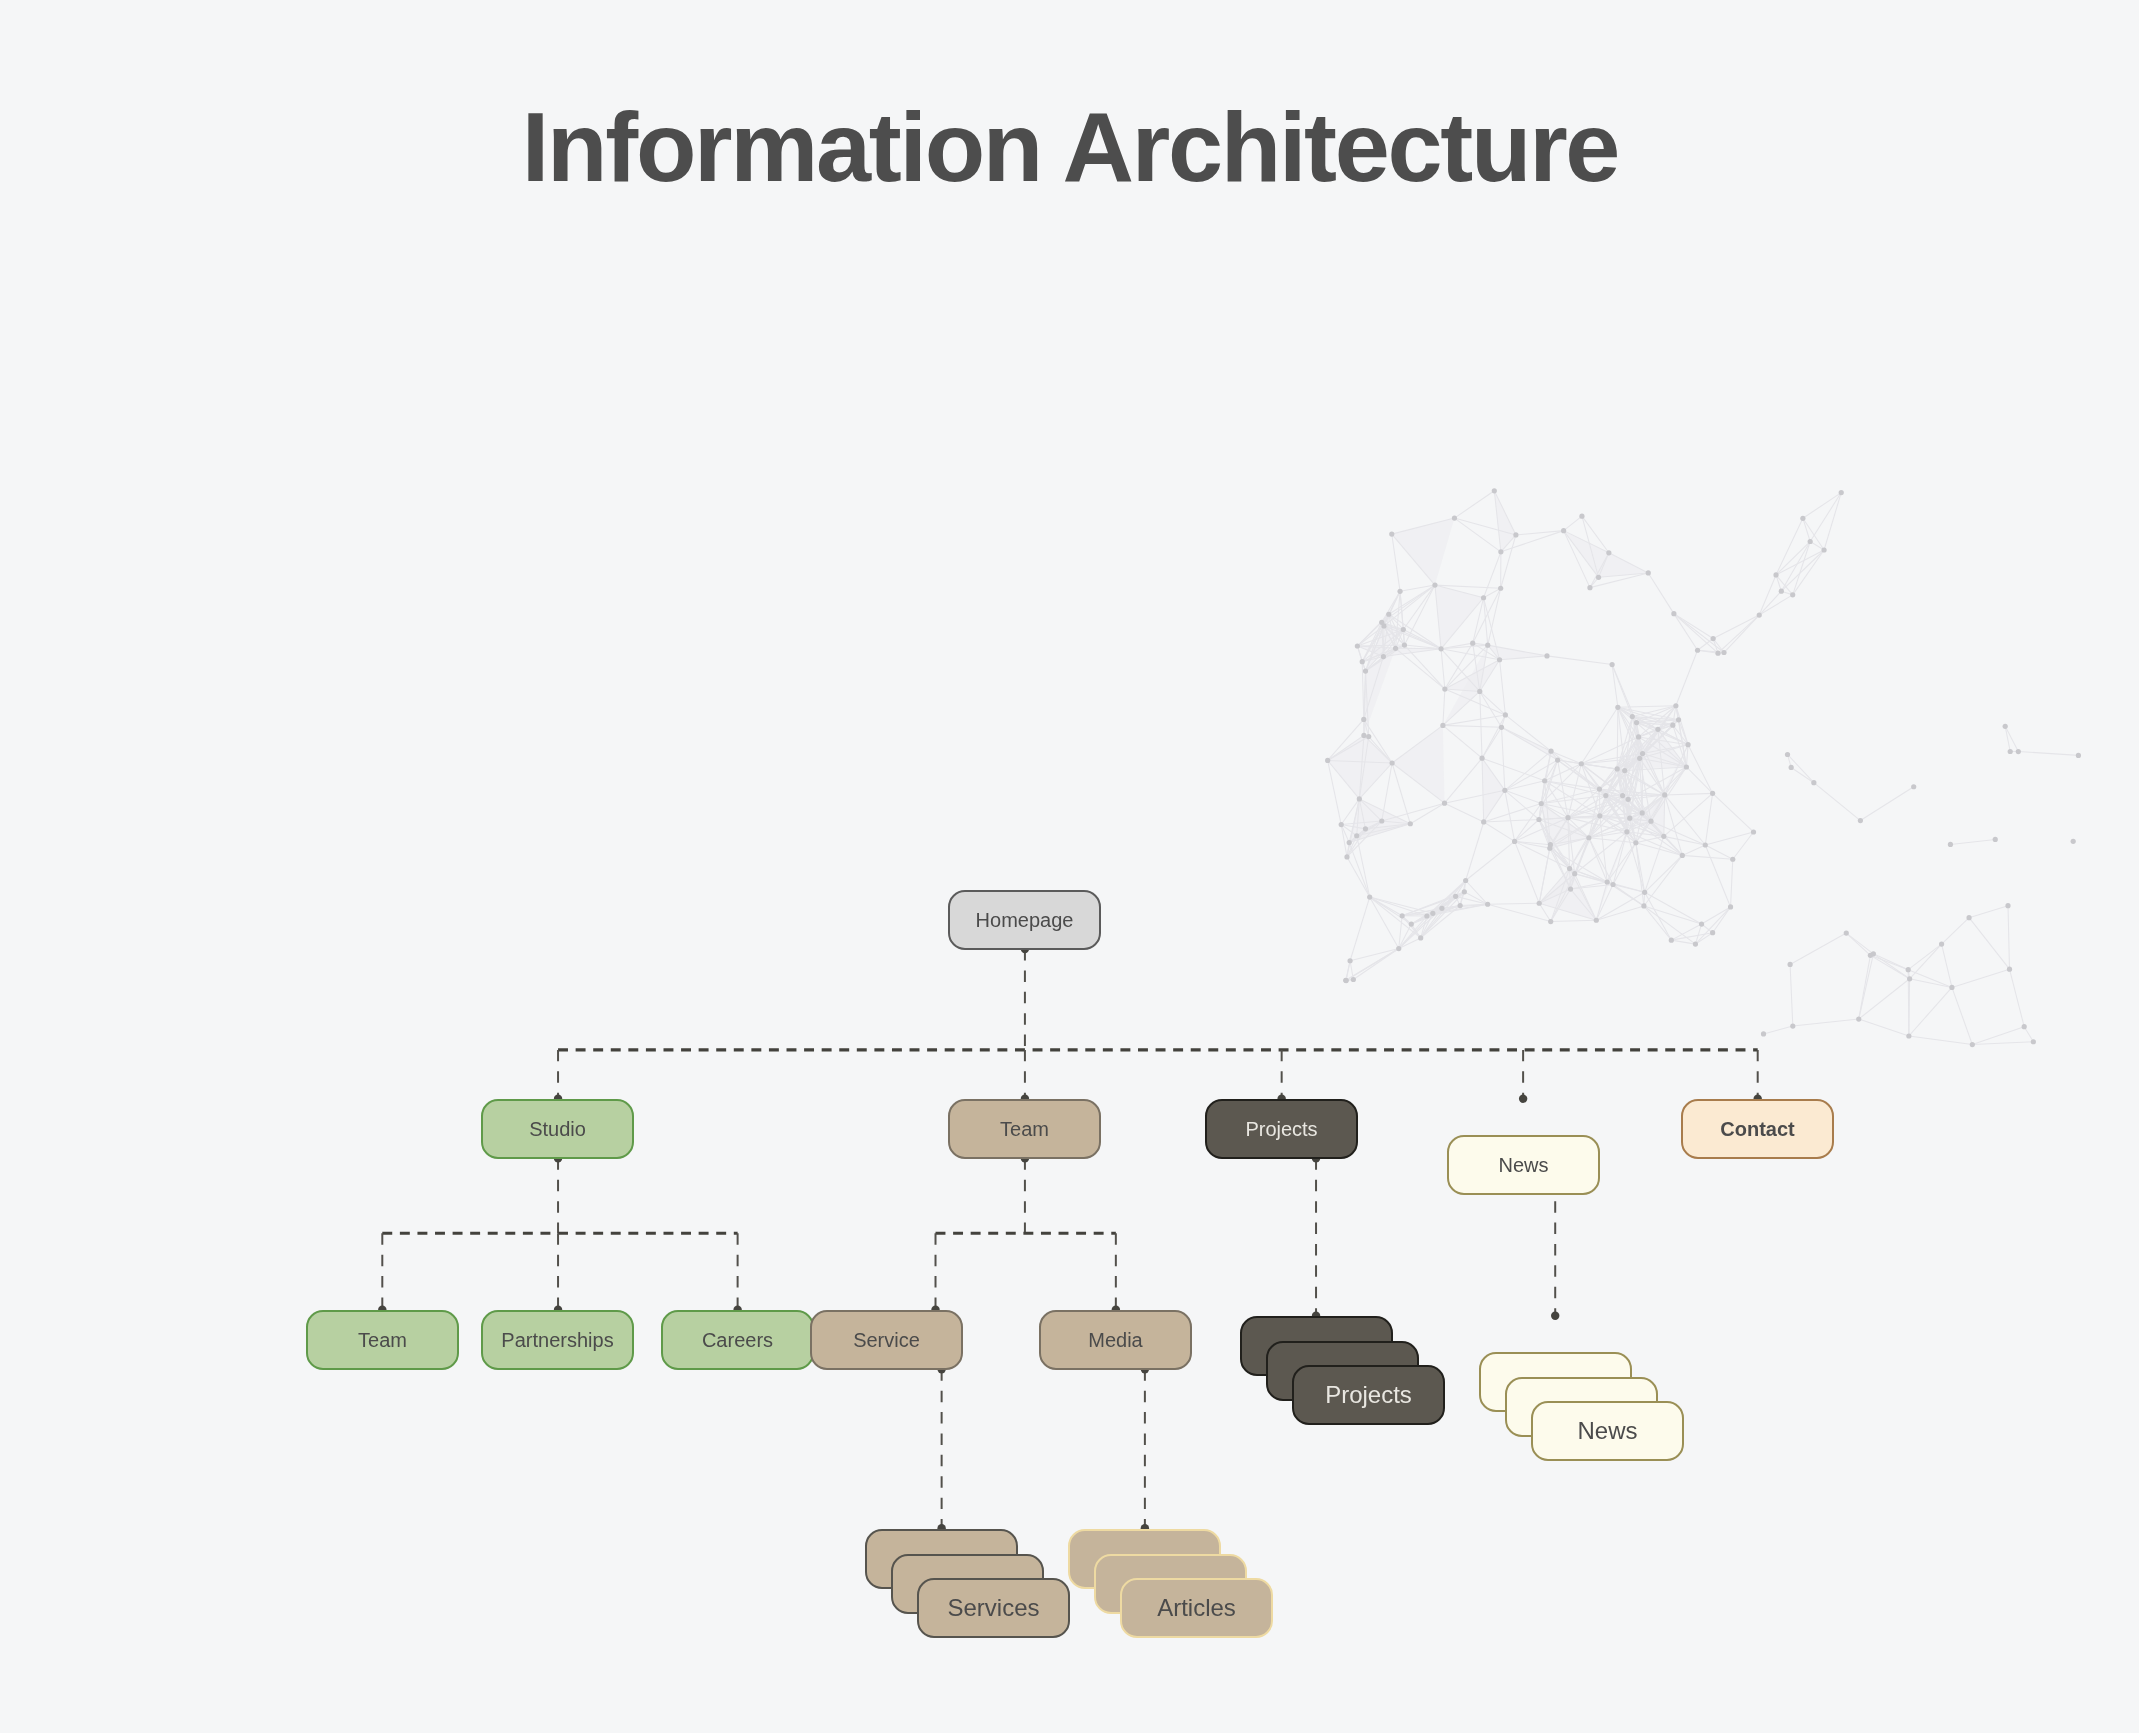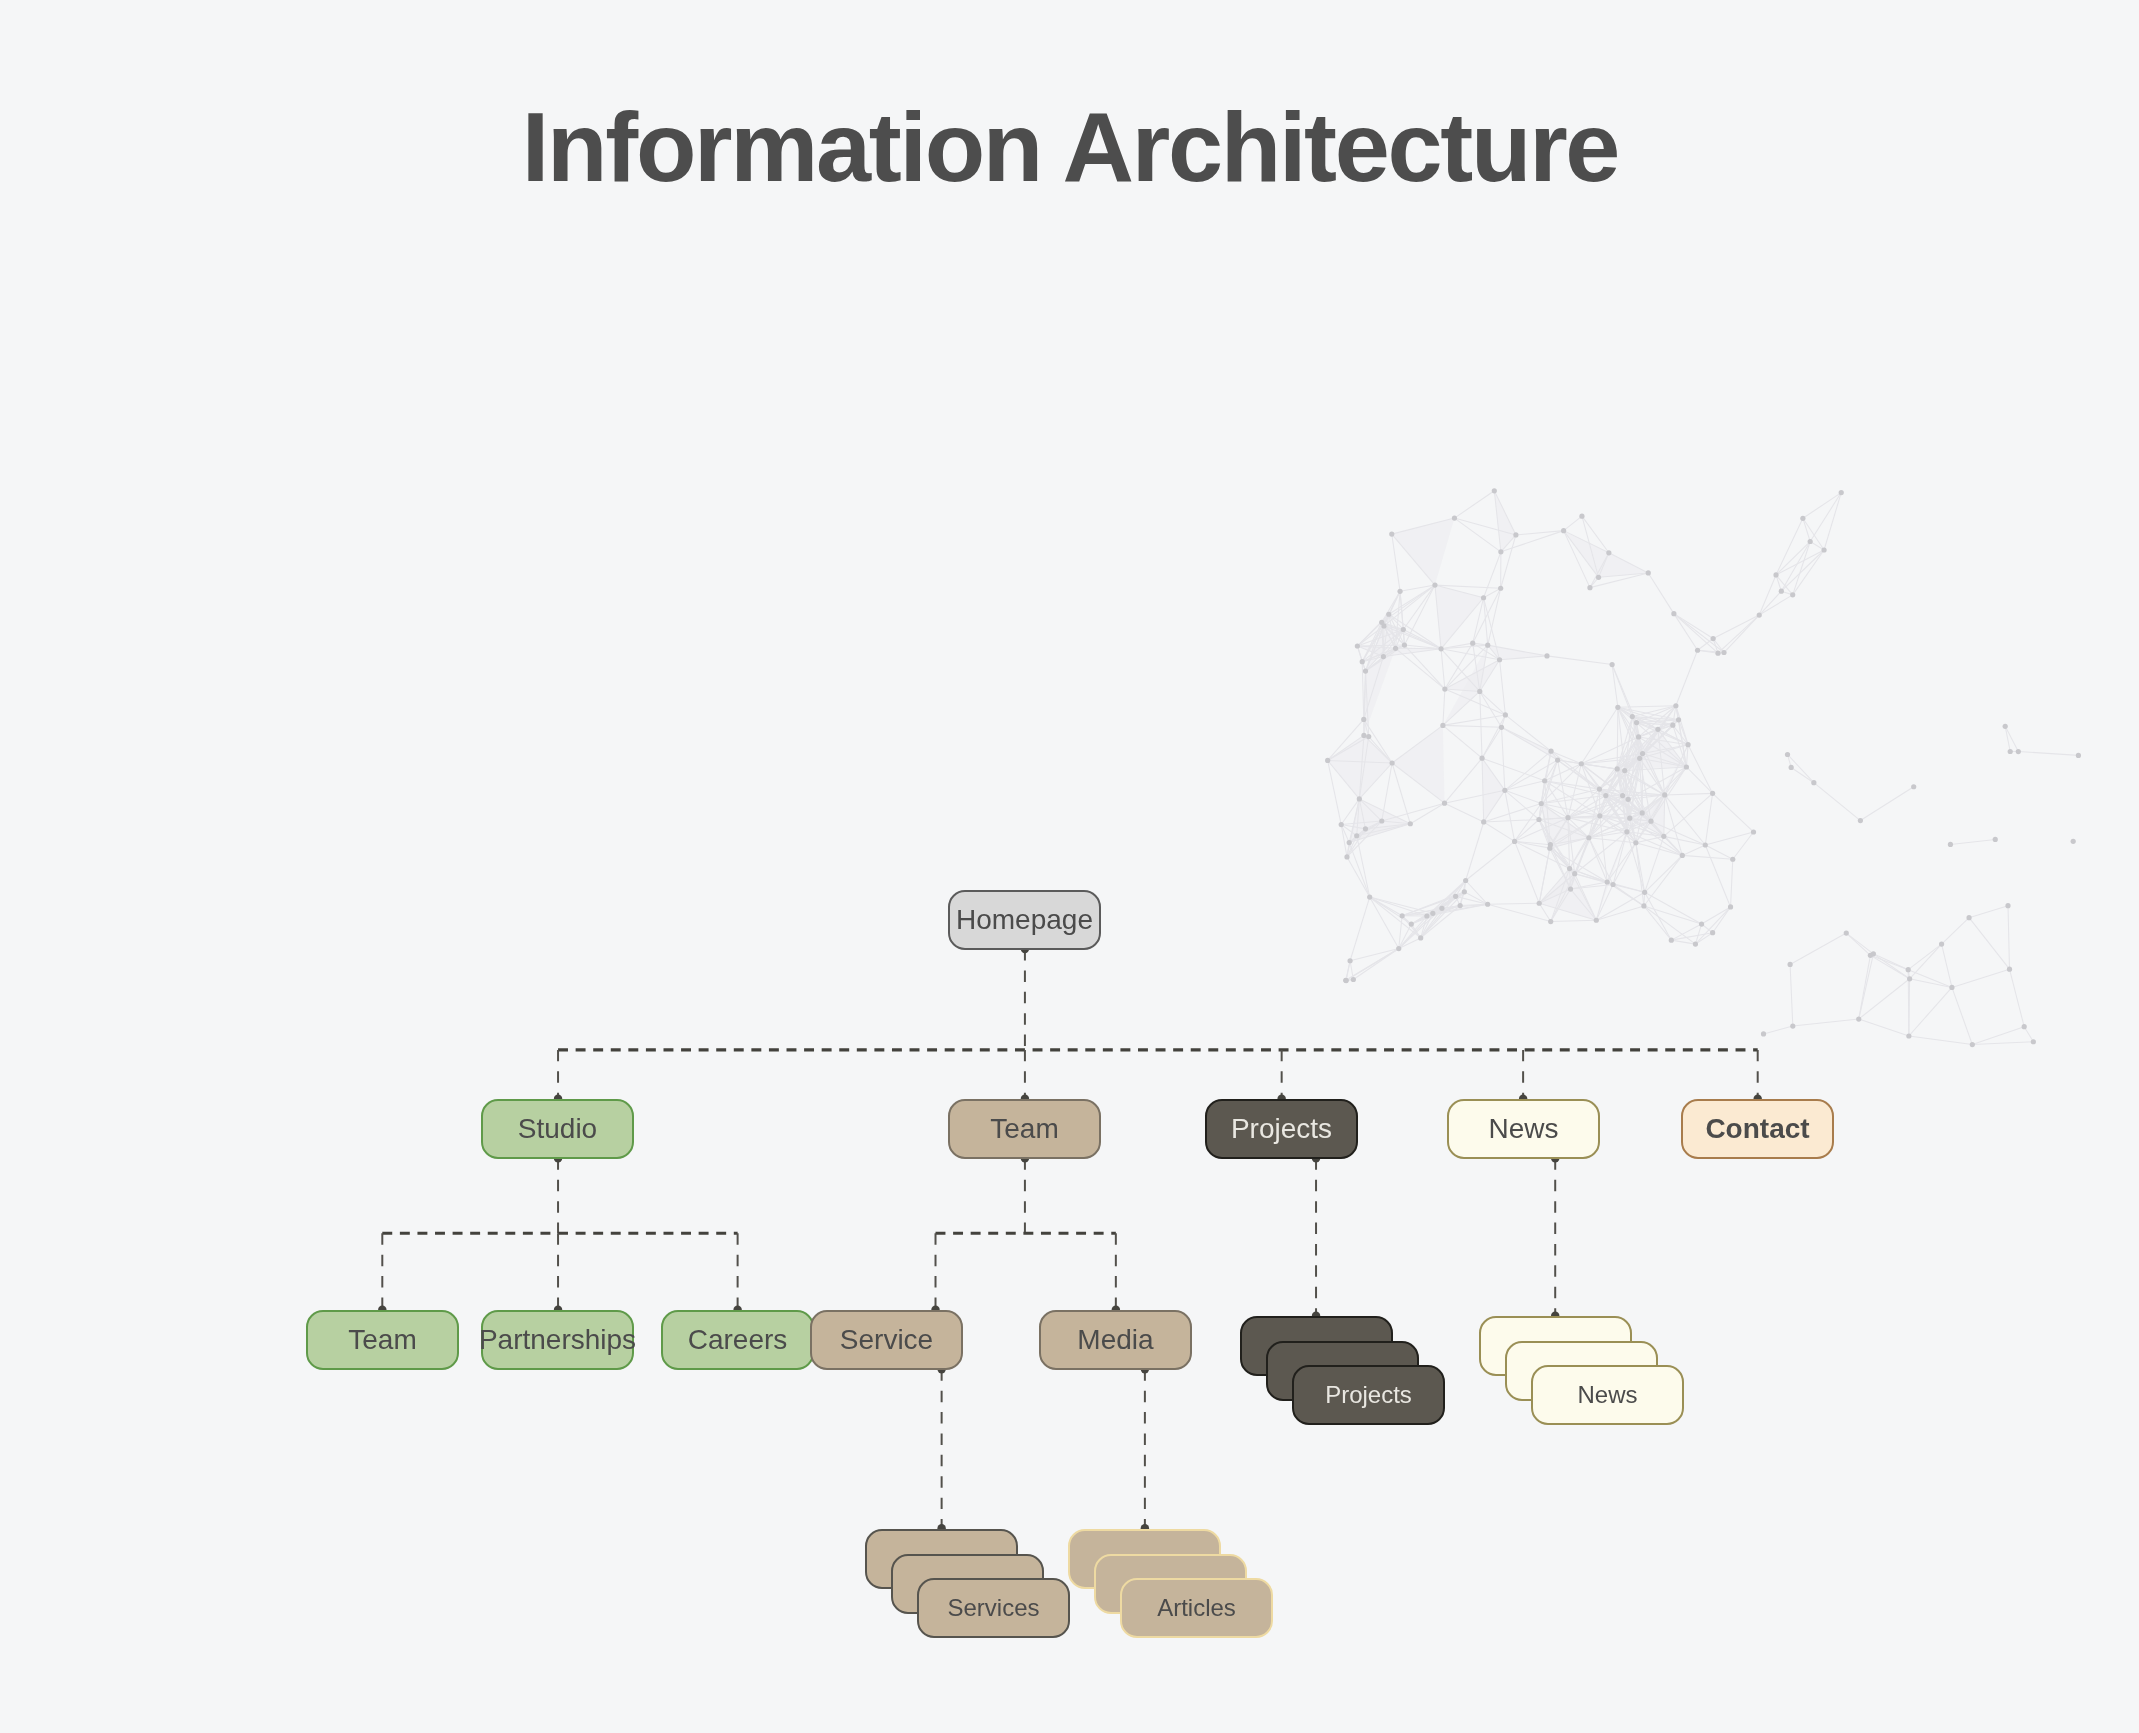--- a/index.html
+++ b/index.html
@@ -19,34 +19,34 @@
     color:var(--text,#4b4b4b);white-space:pre-line;
   }
   #para-left{left:406px;}
   #para-right{left:1136px;}
   svg.layer{position:absolute;left:0;top:0;pointer-events:none;}
   #plexus{left:1253px;top:457px;}
   .node{
     position:absolute;width:153px;height:60px;box-sizing:border-box;
     border:2.3px solid;border-radius:17px;
     display:flex;align-items:center;justify-content:center;
-    font-size:28px;color:var(--text,#4b4b4b);
+    font-size:20px;color:var(--text,#4b4b4b);
   }
   .stack{position:absolute;width:205px;height:109px;}
   .card{
     position:absolute;width:153px;height:60px;box-sizing:border-box;
     border:2.3px solid;border-radius:17px;
     display:flex;align-items:center;justify-content:center;
     font-size:24px;color:var(--text,#4b4b4b);
   }
   .f-gray {background:var(--gray-fill,#d8d8d8); border-color:var(--gray-border,#5b5b5b);}
   .f-green{background:var(--green-fill,#b7d0a1);border-color:var(--green-border,#5f9a49);}
   .f-tan  {background:var(--tan-fill,#c5b49b);  border-color:var(--tan-border,#7a7163);}
   .f-dark {background:var(--dark-fill,#5c5850); border-color:var(--dark-border,#21201c);color:var(--dark-text,#e9e7e1);}
-  .f-cream{background:var(--cream-fill,#fdfbec);border-color:var(--cream-border,#9a8f55);}
+  .f-cream{background:var(--cream-fill,#fdfbec);border-color:var(--cream-border,#9a8f55);margin-top:36px;}
   .f-peach{background:var(--peach-fill,#fbead2);border-color:var(--peach-border,#a87c4c);font-weight:bold;}
   .b-dark {border-color:var(--dark-border,#21201c);}
   .b-olive{border-color:var(--cream-border,#9a8f55);}
   .b-gray {border-color:var(--stack-gray-border,#56544e);}
   .b-cream{border-color:var(--stack-cream-border,#eedaa2);}
 </style>
 </head>
 <body>
 
 <div id="stage">

